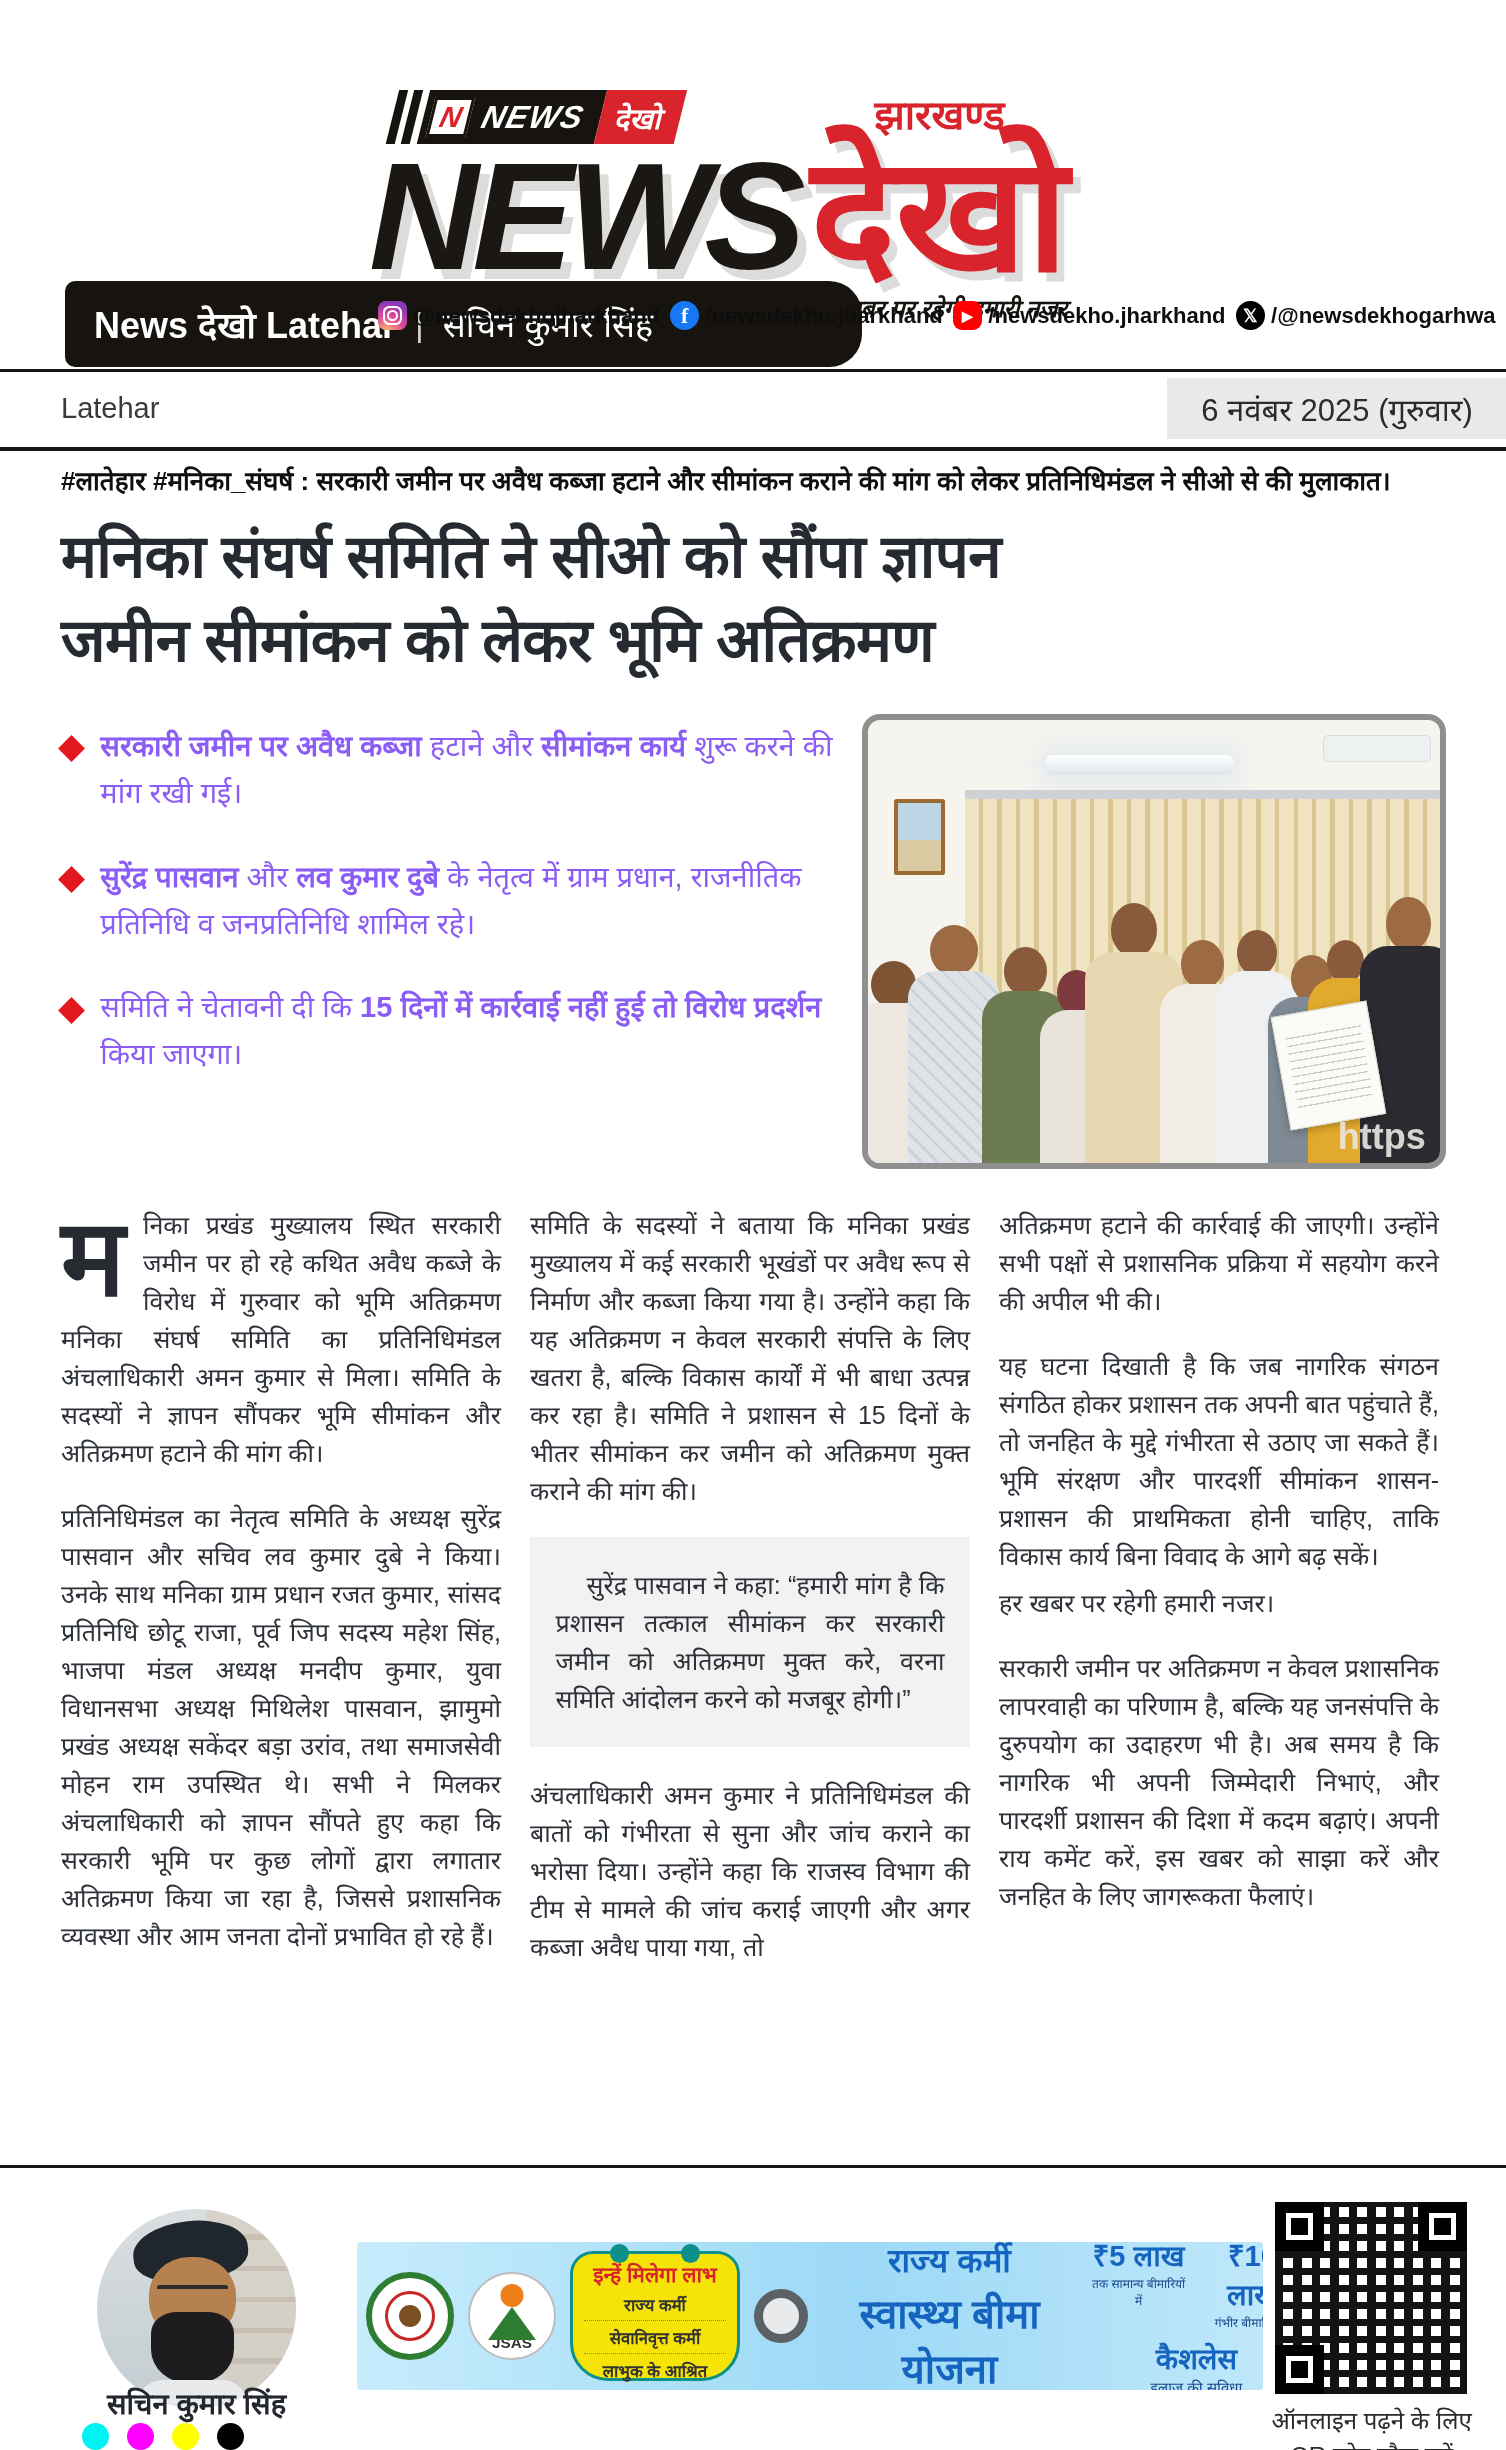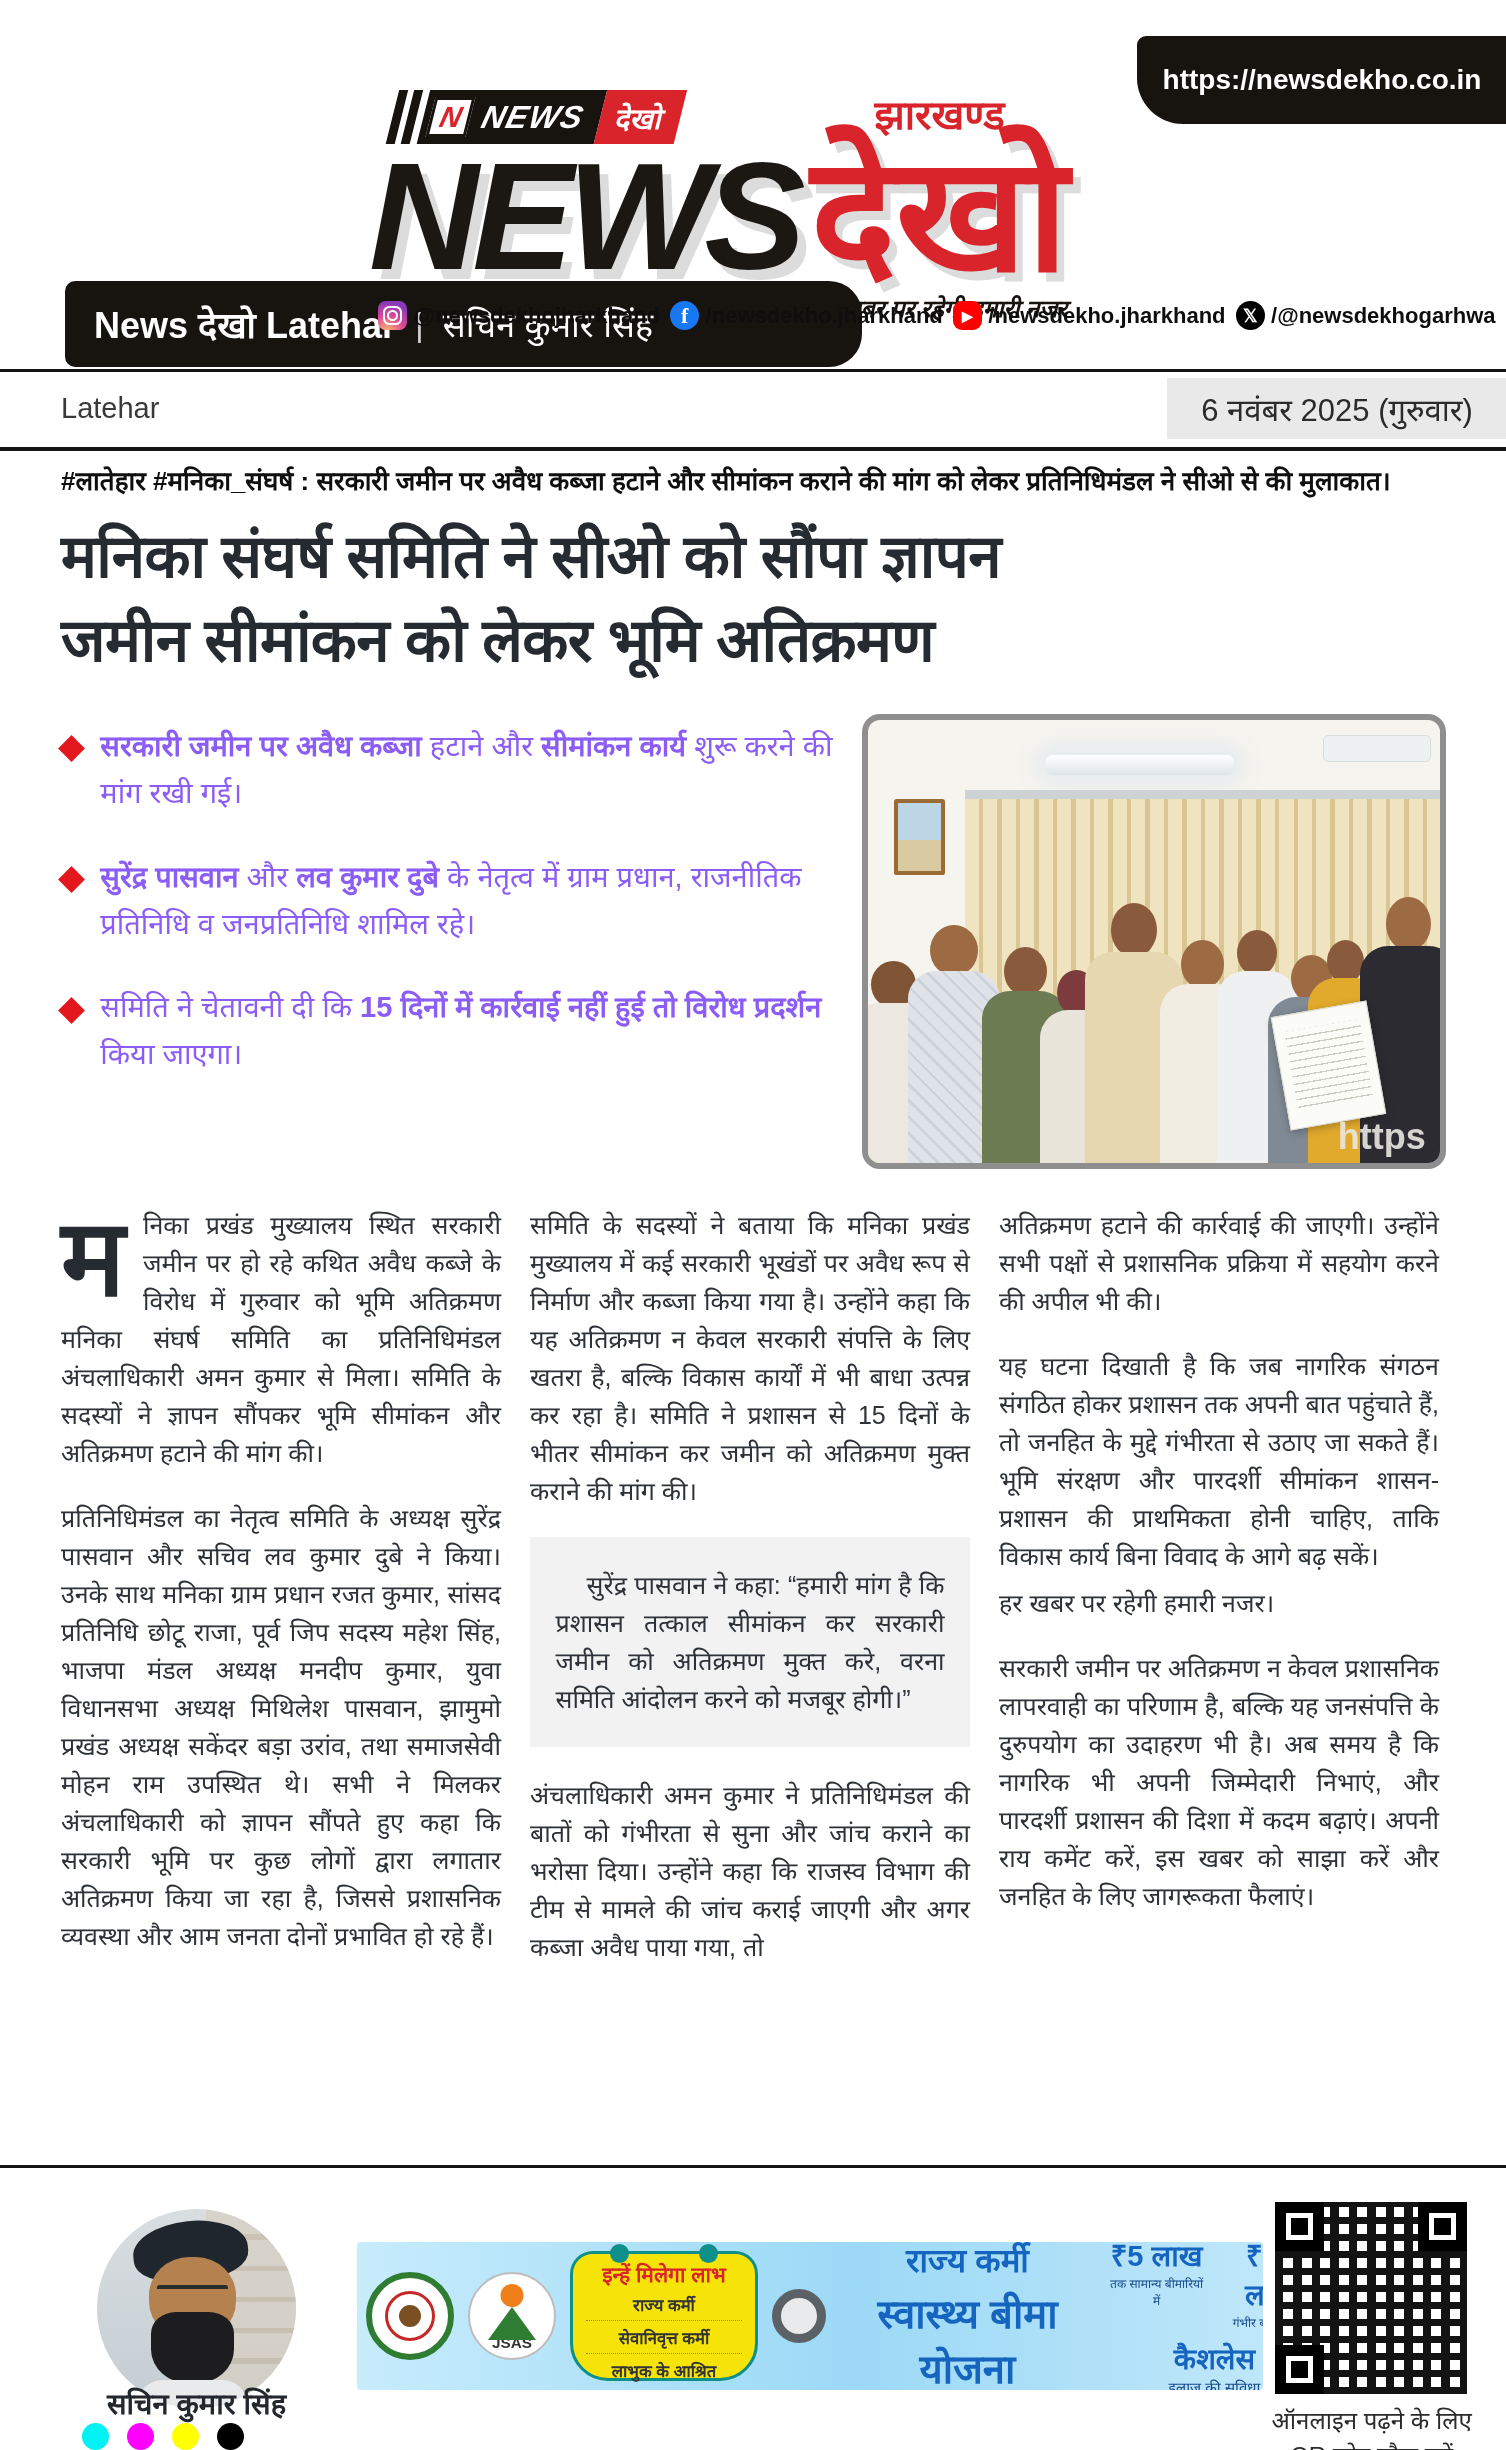--- a/index.html
+++ b/index.html
@@ -138,21 +138,21 @@
     border:3.8px solid #c62828; }
   .seal::after { content:""; position:absolute; inset:27px; border-radius:50%; background:#7a4f21; }
   .jsas { width:88px; height:88px; border-radius:50%; background:#fff; border:2.6px solid #bdbdbd;
     position:relative; flex:none; display:flex; align-items:flex-end; justify-content:center;
     font-size:15.3px; font-weight:800; color:#333; padding-bottom:6.4px; }
   .jsas::before { content:""; position:absolute; top:10.2px; left:50%; transform:translateX(-50%);
     width:23px; height:23px; border-radius:50%; background:#ef7f1a; }
   .jsas::after { content:""; position:absolute; top:33px; left:50%; transform:translateX(-50%);
     width:0; height:0; border-left:24px solid transparent; border-right:24px solid transparent;
     border-bottom:33px solid #2e7d32; }
-  .steth-panel { width:188px; height:130px; background:#f6e409; border:3.8px solid #0e8f8a;
+  .steth-panel { width:170px; height:130px; background:#f6e409; border:3.8px solid #0e8f8a;
     border-radius:23px 23px 38px 38px; flex:none; display:flex; flex-direction:column;
     align-items:center; padding-top:6.4px; position:relative; }
   .steth-panel::before, .steth-panel::after { content:""; position:absolute; top:-10.2px;
     width:19px; height:19px; border-radius:50%; background:#0e8f8a; }
   .steth-panel::before { left:37px; } .steth-panel::after { right:37px; }
   .ad-title { color:#d8242a; font-weight:900; font-size:21px; }
   .ad-benef { width:86%; text-align:center; font-size:16.6px; font-weight:700; color:#333;
     padding:4.5px 0; border-bottom:1.9px dotted #8a8a3a; }
   .ad-benef:last-child { border-bottom:none; }
   .steth-head { width:54px; height:54px; border-radius:50%; background:#e8eaec;
@@ -178,21 +178,20 @@
   .qr-m::after { content:""; position:absolute; inset:5.1px; background:#000; }
   .qr-m.tl { top:0; left:0; } .qr-m.tr { top:0; right:0; } .qr-m.bl { bottom:0; left:0; }
   .qr-caption { position:absolute; right:6.4px; top:235px; width:258px; text-align:center;
     font-size:24px; color:#2b2b2b; line-height:1.45; }
 </style>
 </head>
 <body>
 
 <div class="page">
 
-  <div class="url-badge">https://newsdekho.co.in</div>
 
   <div class="logo">
     <div class="logo-left">
       <div class="mini-badge">
         <span class="mini-slash"></span>
         <span class="mini-slash"></span>
         <span class="mini-black">
           <span class="mini-n">N</span>
           <span class="mini-news">NEWS</span>
         </span>

